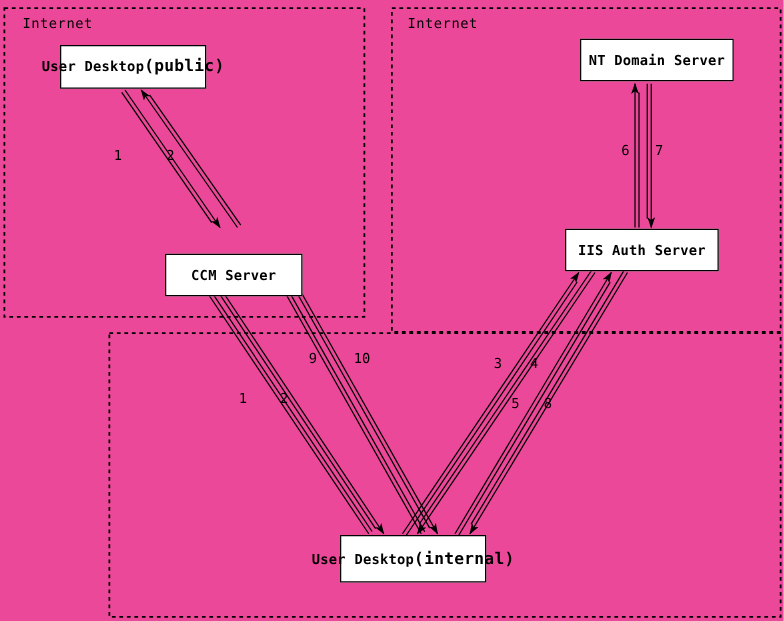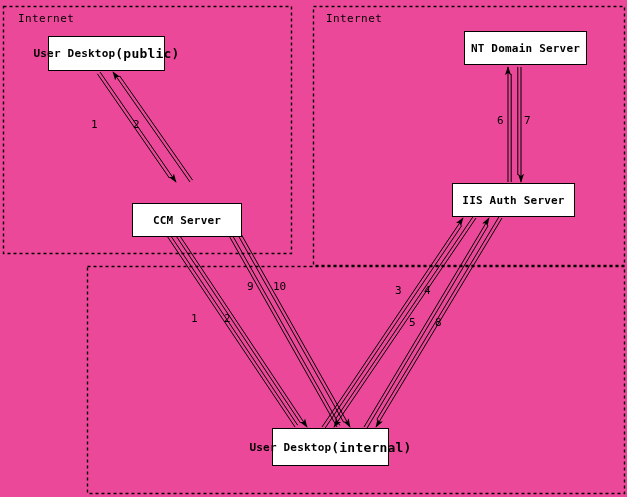--- a/index.html
+++ b/index.html
@@ -159,21 +159,21 @@
         <div class="node-title">User Desktop</div>
         <div class="node-sub">(internal)</div>
       </div>
     </div>
   <div id="flow-labels-layer">
       <div class="flow-label" style="left: 91px; top: 118px;">1</div>
       <div class="flow-label" style="left: 133px; top: 118px;">2</div>
       <div class="flow-label" style="left: 497px; top: 114px;">6</div>
       <div class="flow-label" style="left: 524px; top: 114px;">7</div>
       <div class="flow-label" style="left: 247px; top: 280px;">9</div>
-      <div class="flow-label" style="left: 273px; top: 280px;">10</div>
+      <div class="flow-label" style="left: 283px; top: 280px;">10</div>
       <div class="flow-label" style="left: 395px; top: 284px;">3</div>
       <div class="flow-label" style="left: 424px; top: 284px;">4</div>
       <div class="flow-label" style="left: 191px; top: 312px;">1</div>
       <div class="flow-label" style="left: 224px; top: 312px;">2</div>
       <div class="flow-label" style="left: 409px; top: 316px;">5</div>
       <div class="flow-label" style="left: 435px; top: 316px;">8</div>
     </div>
 
 </div>
 

